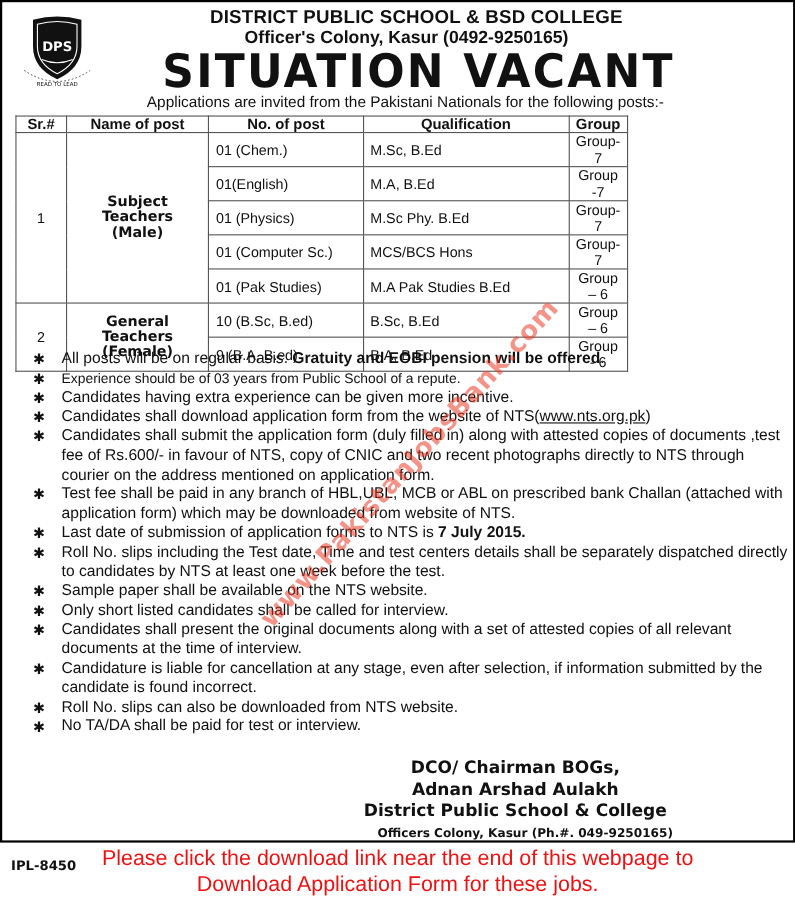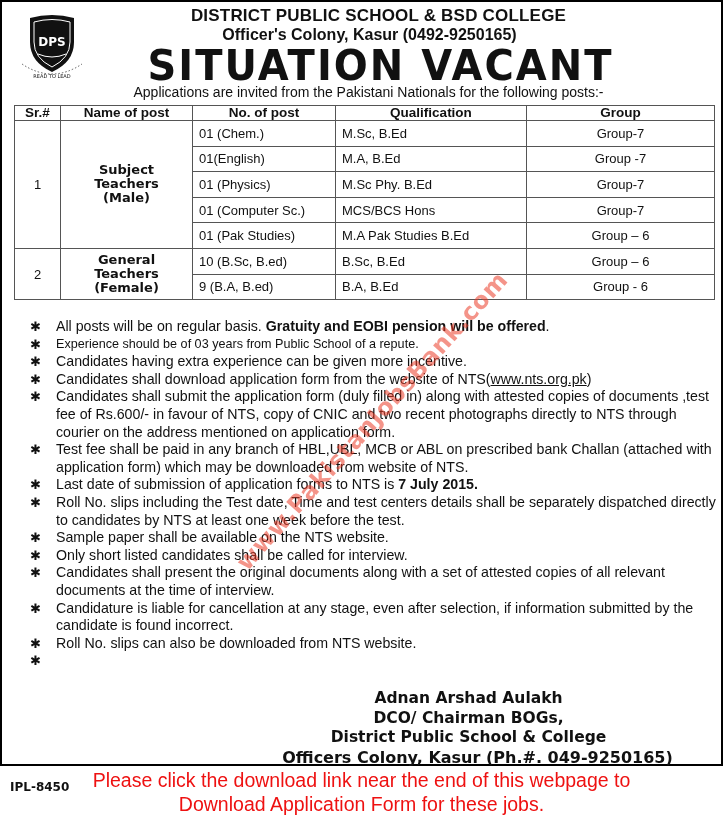--- a/index.html
+++ b/index.html
@@ -27,21 +27,21 @@
     position: absolute; left: 0; top: 40px; width: 723px; text-align: center;
     font-family: "DejaVu Sans", sans-serif; font-weight: bold; font-size: 40px;
     letter-spacing: 2px; padding-left: 34px; transform: scaleY(1.05);
   }
   .intro {
     position: absolute; left: 0; top: 82px; width: 723px; text-align: center;
     font-size: 14px; padding-left: 10px;
   }
 
   table.posts {
-    position: absolute; left: 12px; top: 103px; width: 701px;
+    position: absolute; left: 12px; top: 103px; width: 557px;
     border-collapse: collapse; font-size: 13px;
   }
   table.posts th, table.posts td {
     border: 1px solid #555; padding: 0 6px; height: 25.6px; vertical-align: middle;
   }
   table.posts th { height: 15px; font-weight: bold; font-size: 13.5px; text-align: center; line-height: 14px; }
   table.posts th.left { text-align: center; }
   .c-sr { width: 46px; text-align: center; }
   .c-name { width: 132px; text-align: center; font-family: "DejaVu Sans", sans-serif; font-weight: bold; font-size: 13px; line-height: 14px; }
   .c-num { width: 143px; text-align: left; }
@@ -57,21 +57,21 @@
   }
   .notes li.small { font-size: 12.6px; }
   .notes b { font-weight: bold; margin-top: 24px; }
   .notes .u { text-decoration: underline; }
 
   .signatory {
     position: absolute; left: 230px; top: 687px; width: 493px; text-align: center;
     font-family: "DejaVu Sans", sans-serif; font-weight: bold; font-size: 15.5px; line-height: 19.5px;
     padding-right: 20px;
   }
-  .signatory .addr { font-size: 16px; padding-left: 18px; }
+  .signatory .addr { font-size: 11px; padding-left: 18px; }
   .ref {
     position: absolute; left: 8px; top: 778px; font-family: "DejaVu Sans", sans-serif;
     font-weight: bold; font-size: 12px;
   }
 
   .watermark {
     position: absolute; left: 150px; top: 405px; width: 440px; text-align: center;
     transform: rotate(-48deg); transform-origin: center center;
     font-family: "DejaVu Sans", sans-serif; font-weight: bold; font-size: 24px;
     color: rgba(235, 60, 40, 0.55); letter-spacing: 0.5px; pointer-events: none;
@@ -169,26 +169,26 @@
     <li><span class="star">✱</span><span>Candidates shall download application form from the website of NTS(</span><span class="u">www.nts.org.pk</span><span>)</span></li>
     <li><span class="star">✱</span><span>Candidates shall submit the application form (duly filled in) along with attested copies of documents ,test fee of Rs.600/- in favour of NTS, copy of CNIC and two recent photographs directly to NTS through courier on the address mentioned on application form.</span></li>
     <li><span class="star">✱</span><span>Test fee shall be paid in any branch of HBL,UBL, MCB or ABL on prescribed bank Challan (attached with application form) which may be downloaded from website of NTS.</span></li>
     <li><span class="star">✱</span><span>Last date of submission of application forms to NTS is </span><b>7 July 2015.</b></li>
     <li><span class="star">✱</span><span>Roll No. slips including the Test date, Time and test centers details shall be separately dispatched directly to candidates by NTS at least one week before the test.</span></li>
     <li><span class="star">✱</span><span>Sample paper shall be available on the NTS website.</span></li>
     <li><span class="star">✱</span><span>Only short listed candidates shall be called for interview.</span></li>
     <li><span class="star">✱</span><span>Candidates shall present the original documents along with a set of attested copies of all relevant documents at the time of interview.</span></li>
     <li><span class="star">✱</span><span>Candidature is liable for cancellation at any stage, even after selection, if information submitted by the candidate is found incorrect.</span></li>
     <li><span class="star">✱</span><span>Roll No. slips can also be downloaded from NTS website.</span></li>
-    <li><span class="star">✱</span></li>
+    <li><span class="star">✱</span><span>No TA/DA shall be paid for test or interview.</span></li>
   </ul>
 
   <div class="signatory">
+    <div>DCO/ Chairman BOGs,</div>
     <div>Adnan Arshad Aulakh</div>
-    <div>DCO/ Chairman BOGs,</div>
     <div>District Public School &amp; College</div>
     <div class="addr">Officers Colony, Kasur (Ph.#. 049-9250165)</div>
   </div>
 
   <div class="ref">IPL-8450</div>
 
   <div class="watermark">www.PakistanJobsBank.com</div>
 </div>
 
 <div class="download-note">

